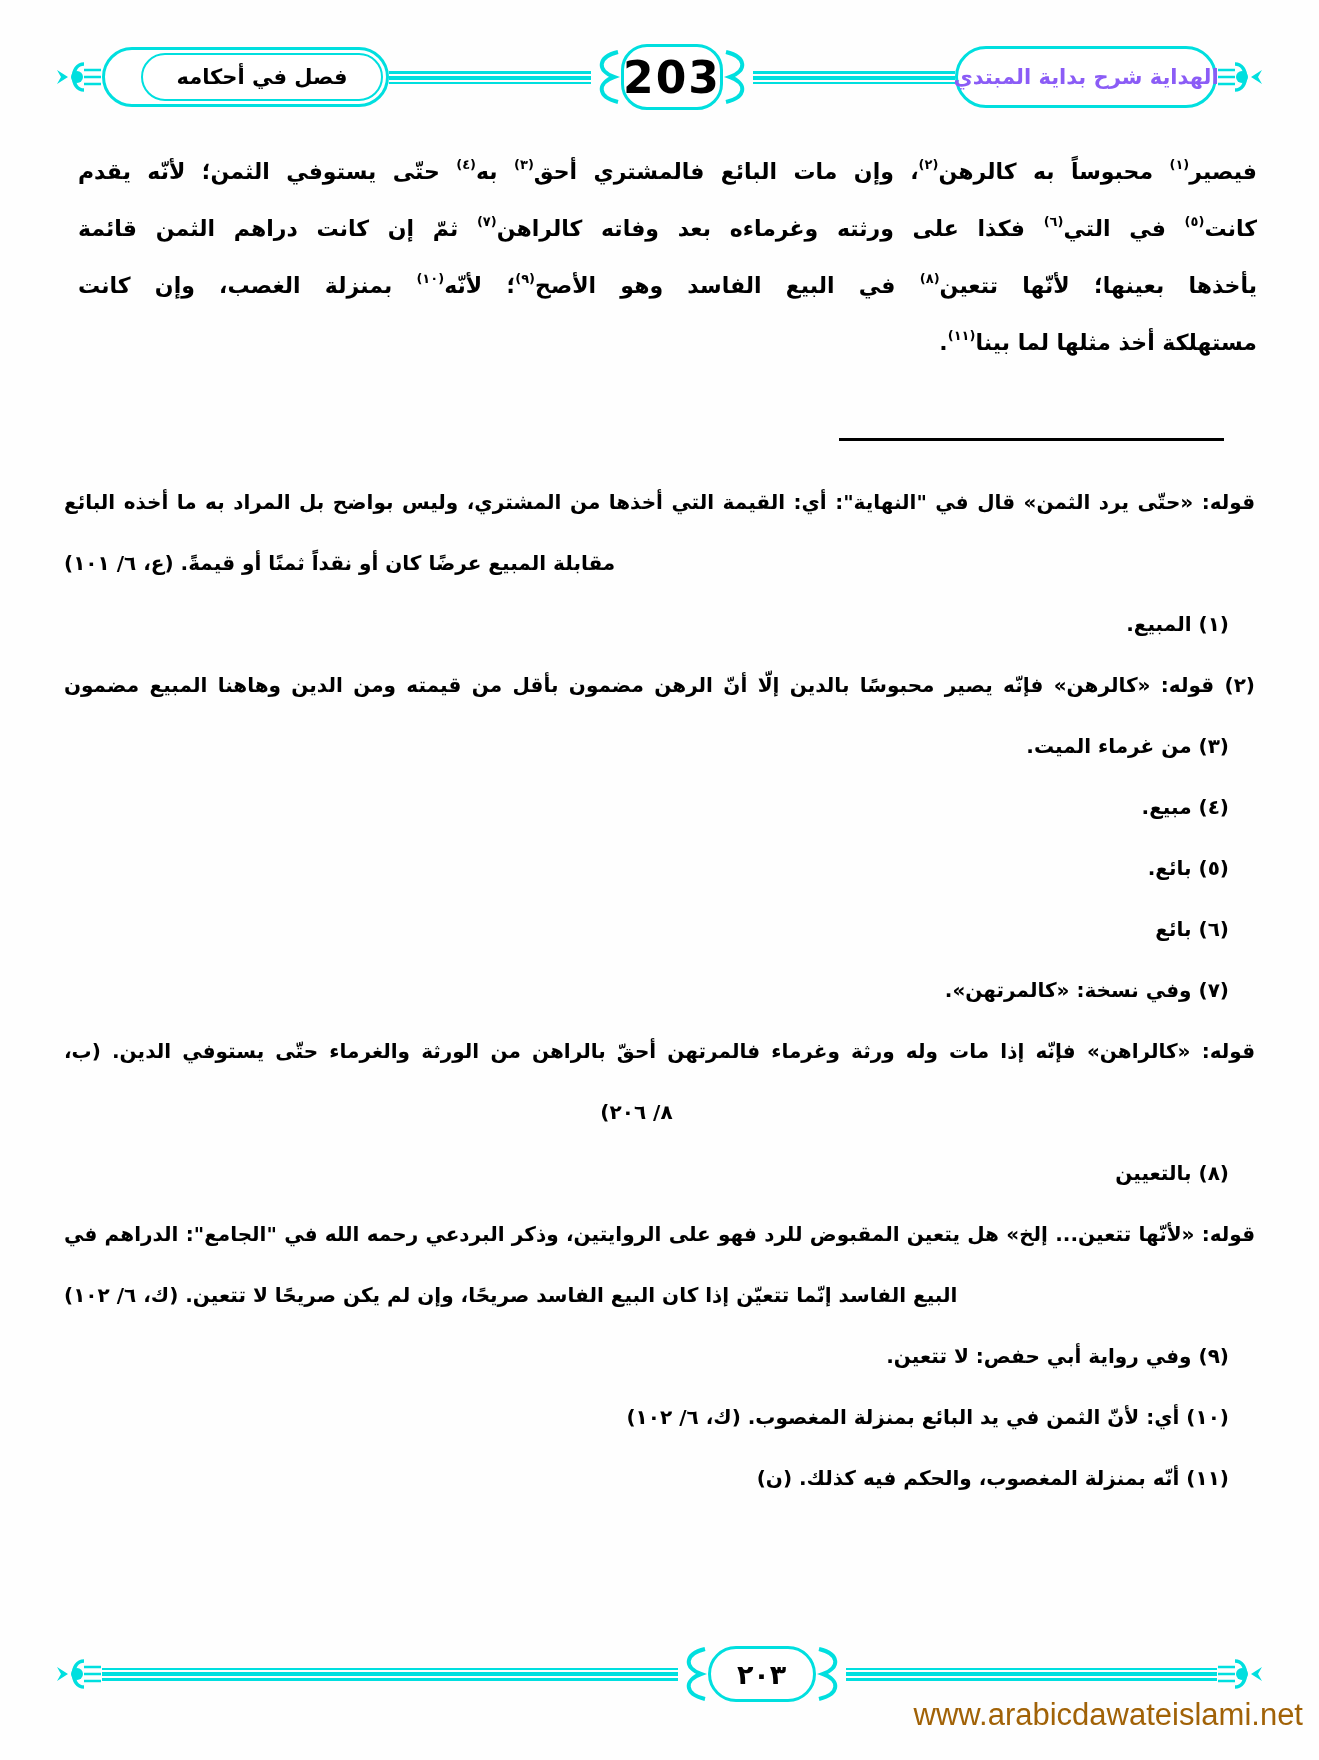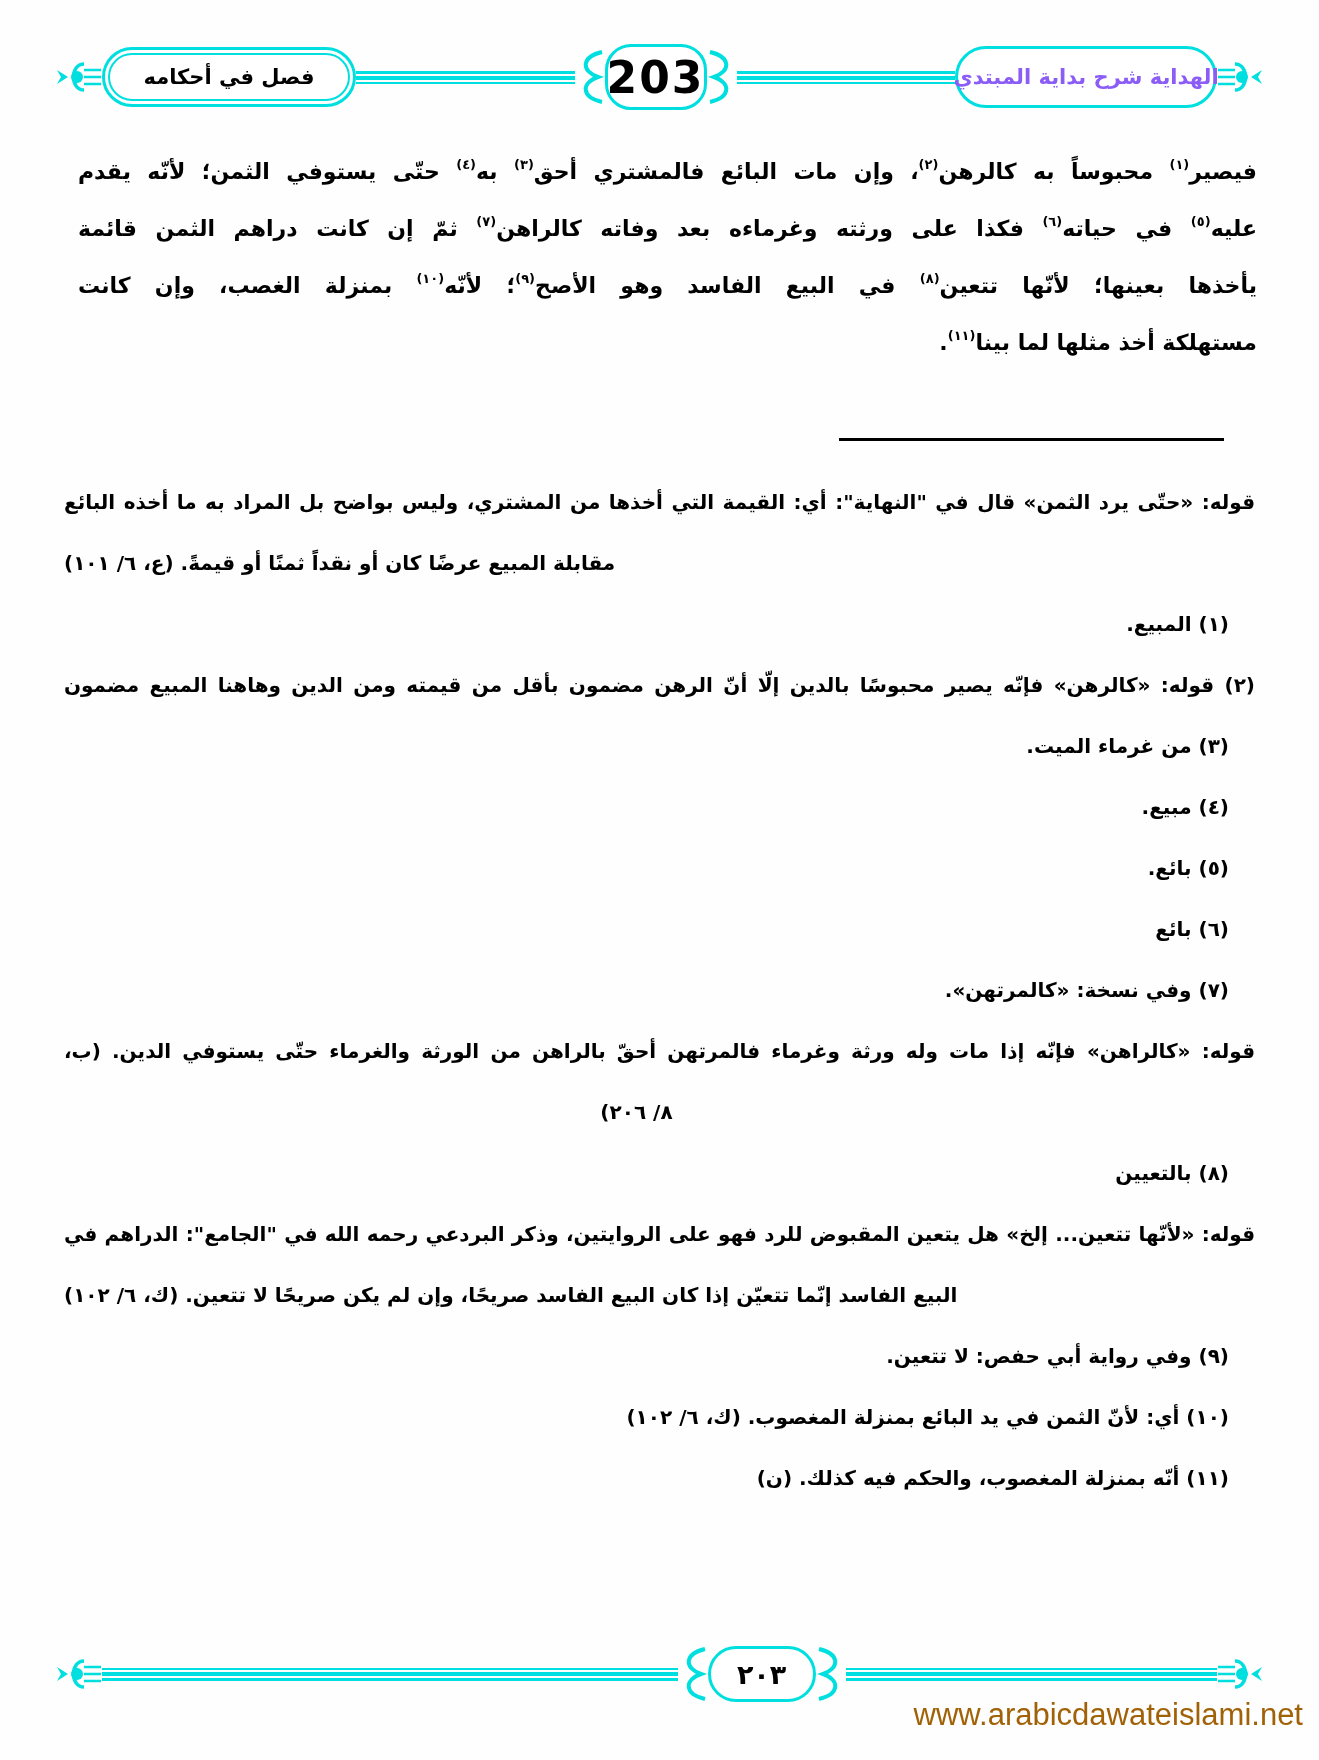--- a/index.html
+++ b/index.html
@@ -11,21 +11,21 @@
   .band{position:absolute;left:0;right:0;display:flex;align-items:center;padding:0 54px;}
   .band.top{top:40px;height:74px;}
   .band.bottom{top:1645px;height:58px;}
   .hline{flex:1;height:13px;min-width:20px;
     background:linear-gradient(to bottom,
       #00dfdf 0 2.5px, rgba(0,0,0,0) 2.5px 4.5px,
       #00dfdf 4.5px 8.5px, rgba(0,0,0,0) 8.5px 10.5px,
       #00dfdf 10.5px 13px);}
   .hline.w16{flex:1.55;}
   .capsule-outer{border:3px solid #00dfdf;border-radius:999px;padding:3px;background:#fff;flex:0 0 auto;}
-  .capsule-inner{border:2px solid #00dfdf;border-radius:999px;display:flex;align-items:center;justify-content:center;}
+  .capsule-inner{border:2px solid #00dfdf;border-radius:999px;display:flex;align-items:center;justify-content:center;margin-left:33px;}
   .cap-section .capsule-inner{width:238px;height:44px;}
   .cap-section span{font-size:21px;font-weight:bold;letter-spacing:1px;}
   .cap-number{border:3px solid #00dfdf;border-radius:26px;background:#fff;
     width:96px;height:60px;display:flex;align-items:center;justify-content:center;flex:0 0 auto;}
   .cap-number span{font-size:44px;font-weight:bold;letter-spacing:2px;}
   .cap-title{border:3px solid #00dfdf;border-radius:999px;background:#fff;
     width:256px;height:56px;display:flex;align-items:center;justify-content:center;flex:0 0 auto;}
   .cap-title span{font-size:21px;font-weight:bold;color:#8b5cf6;white-space:nowrap;}
   .cap-footer{border:3px solid #00dfdf;border-radius:28px;background:#fff;
     width:102px;height:50px;display:flex;align-items:center;justify-content:center;flex:0 0 auto;}
@@ -83,21 +83,21 @@
     <svg class="orn mirror" width="48" height="44" viewBox="0 0 48 44">
       <path d="M14,22 L3,15 L7,22 L3,29 Z" fill="#00dfdf"></path>
       <path d="M30,9 C16,9 16,35 30,35" fill="none" stroke="#00dfdf" stroke-width="3.5"></path>
       <circle cx="23" cy="22" r="6" fill="#00dfdf"></circle>
       <path d="M30,15 H47 M30,22 H47 M30,29 H47" stroke="#00dfdf" stroke-width="2.5" fill="none"></path>
     </svg>
   </div>
 
   <div class="main" dir="rtl">
       <div class="tline full"><span>فيصير</span><span class="sup">(١)</span><span> محبوساً به كالرهن</span><span class="sup">(٢)</span><span>، وإن مات البائع فالمشتري أحق</span><span class="sup">(٣)</span><span> به</span><span class="sup">(٤)</span><span> حتّى يستوفي الثمن؛ لأنّه يقدم</span></div>
-      <div class="tline full"><span>عليه</span><span class="sup">(٥)</span><span> في حياته</span><span class="sup">(٦)</span><span> فكذا على ورثته وغرماءه بعد وفاته كالراهن</span><span class="sup">(٧)</span><span> ثمّ إن كانت دراهم الثمن قائمة</span></div>
+      <div class="tline full"><span>كانت</span><span class="sup">(٥)</span><span> في التي</span><span class="sup">(٦)</span><span> فكذا على ورثته وغرماءه بعد وفاته كالراهن</span><span class="sup">(٧)</span><span> ثمّ إن كانت دراهم الثمن قائمة</span></div>
       <div class="tline full"><span>يأخذها بعينها؛ لأنّها تتعين</span><span class="sup">(٨)</span><span> في البيع الفاسد وهو الأصح</span><span class="sup">(٩)</span><span>؛ لأنّه</span><span class="sup">(١٠)</span><span> بمنزلة الغصب، وإن كانت</span></div>
       <div class="tline start"><span>مستهلكة أخذ مثلها لما بينا</span><span class="sup">(١١)</span><span>.</span></div>
     </div>
 
   <div class="fn-sep"></div>
 
   <div class="footnotes" dir="rtl">
       <div class="fline full">قوله: «حتّى يرد الثمن» قال في "النهاية": أي: القيمة التي أخذها من المشتري، وليس بواضح بل المراد به ما أخذه البائع في</div>
       <div class="fline ind2">مقابلة المبيع عرضًا كان أو نقداً ثمنًا أو قيمةً. (ع، ٦/ ١٠١)</div>
       <div class="fline ind1">(١) المبيع.</div>

